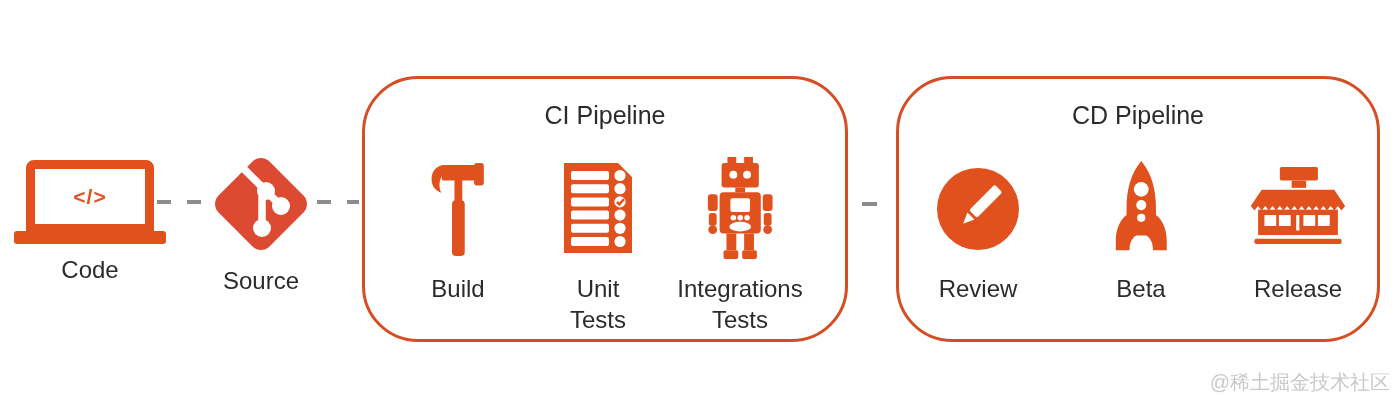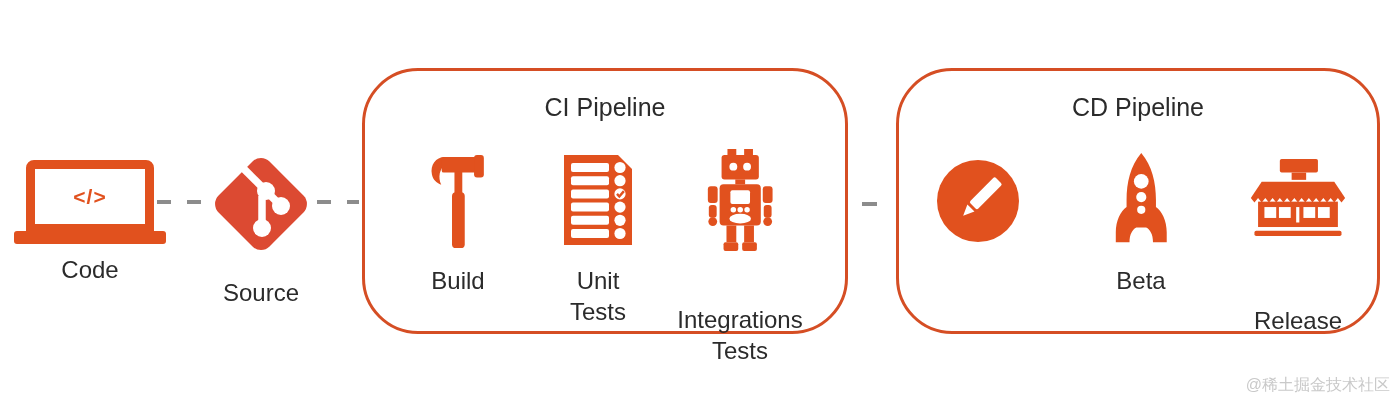--- a/index.html
+++ b/index.html
@@ -13,57 +13,57 @@
   .laptop{position:relative;width:152px;height:86px;}
   .laptop-screen{
     position:absolute;left:12px;top:0;width:128px;height:73px;box-sizing:border-box;
     border:9px solid var(--accent,#e1511e);border-radius:8px 8px 0 0;
     display:flex;align-items:center;justify-content:center;background:#fff;
   }
   .laptop-code{font-size:21px;font-weight:700;color:var(--accent,#e1511e);letter-spacing:1px;}
   .laptop-base{position:absolute;left:0;top:71px;width:152px;height:13px;background:var(--accent,#e1511e);border-radius:3px;}
   .station-git{left:196px;top:149px;width:130px;}
   .station-label{margin-top:8px;font-size:24px;line-height:31px;text-align:center;color:var(--text,#2b2b2b);}
-  .station-git .station-label{margin-top:14px;}
+  .station-git .station-label{margin-top:2px;}
   
   .dash-seg{
     position:absolute;height:4px;
     background:repeating-linear-gradient(90deg,var(--dash,#8c8c8c) 0 14px,transparent 14px 30px);
   }
   .dash-single{position:absolute;height:4px;background:var(--dash,#8c8c8c);}
   
   .pipe-box{
-    position:absolute;top:68px;height:266px;box-sizing:border-box;
+    position:absolute;top:76px;height:266px;box-sizing:border-box;
     border:3px solid var(--box-border,#d54e24);border-radius:56px;background:#fff;
   }
   .box-ci{left:362px;width:486px;}
   .box-cd{left:896px;width:484px;padding-left:8px;}
   .pipe-title{position:absolute;top:22px;left:0;width:100%;text-align:center;font-size:25px;color:var(--text,#2b2b2b);}
   .pipe-item{position:absolute;top:80px;width:170px;display:flex;flex-direction:column;align-items:center;}
   .icon-slot{height:104px;display:flex;align-items:flex-end;justify-content:center;}
   .item-label{margin-top:10px;font-size:24px;line-height:31px;text-align:center;color:var(--text,#2b2b2b);}
   .line2:empty{display:none;}
   
   .item-build{left:8px;}          
   .item-unit{left:148px;justify-content:center;}         
-  .item-integrations{left:290px;gap:39px;} 
+  .item-integrations{left:290px;} 
   .item-review{left:-6px;}        
   .item-beta{left:157px;}         
-  .item-release{left:314px;gap:40px;}      
+  .item-release{left:314px;}      
   
   .svg-hammer{height:98px;width:auto;}
   .svg-checklist{height:90px;width:auto;margin-bottom:6px;}
   .svg-robot{height:102px;width:auto;}
   .svg-pencil{height:84px;width:auto;margin-bottom:8px;}
   .svg-rocket{height:96px;width:auto;margin-bottom:2px;}
   .svg-store{height:78px;width:auto;margin-bottom:14px;}
   .icon-orange{color:var(--accent,#e1511e);}
   .icon-git{color:var(--git,#dc4a32);}
   
-  .watermark{position:absolute;right:10px;bottom:8px;font-size:16px;color:var(--watermark,#c9c9c9);}
+  .watermark{position:absolute;right:10px;bottom:8px;font-size:20px;color:var(--watermark,#c9c9c9);}
 </style>
 </head>
 <body>
 
 <div class="canvas">
 
   <div class="station station-code">
     <div class="laptop">
       <div class="laptop-screen">
         <span class="laptop-code">&lt;/&gt;</span>
@@ -192,20 +192,24 @@
         <span class="icon-orange">
           <svg class="svg-pencil" viewBox="0 0 84 84" fill="currentColor">
             <circle cx="42" cy="42" r="41"></circle>
             <g transform="rotate(45 42 42)" fill="#ffffff">
               <rect x="36.5" y="13" width="11" height="36" rx="2"></rect>
               <path d="M37,52 h10 l-5,11 Z"></path>
             </g>
           </svg>
         </span>
       </div>
+      <div class="item-label">
+        <div>Review</div>
+
+      </div>
     </div>
 
     <div class="pipe-item item-beta">
       <div class="icon-slot">
         <span class="icon-orange">
           <svg class="svg-rocket" viewBox="0 0 72 98" fill="currentColor">
             <path d="M36,0 C47,13 51,30 51,48 L51,55 C57,59 62,69 62,81 L62,91 L48,91 C48,83 45,78 41,76 L31,76 C27,78 24,83 24,91 L10,91 L10,81 C10,69 15,59 21,55 L21,48 C21,30 25,13 36,0 Z"></path>
             <circle cx="36" cy="29" r="7.5" fill="#ffffff"></circle>
             <circle cx="36" cy="45" r="5.2" fill="#ffffff"></circle>
             <circle cx="36" cy="58" r="4.2" fill="#ffffff"></circle>

